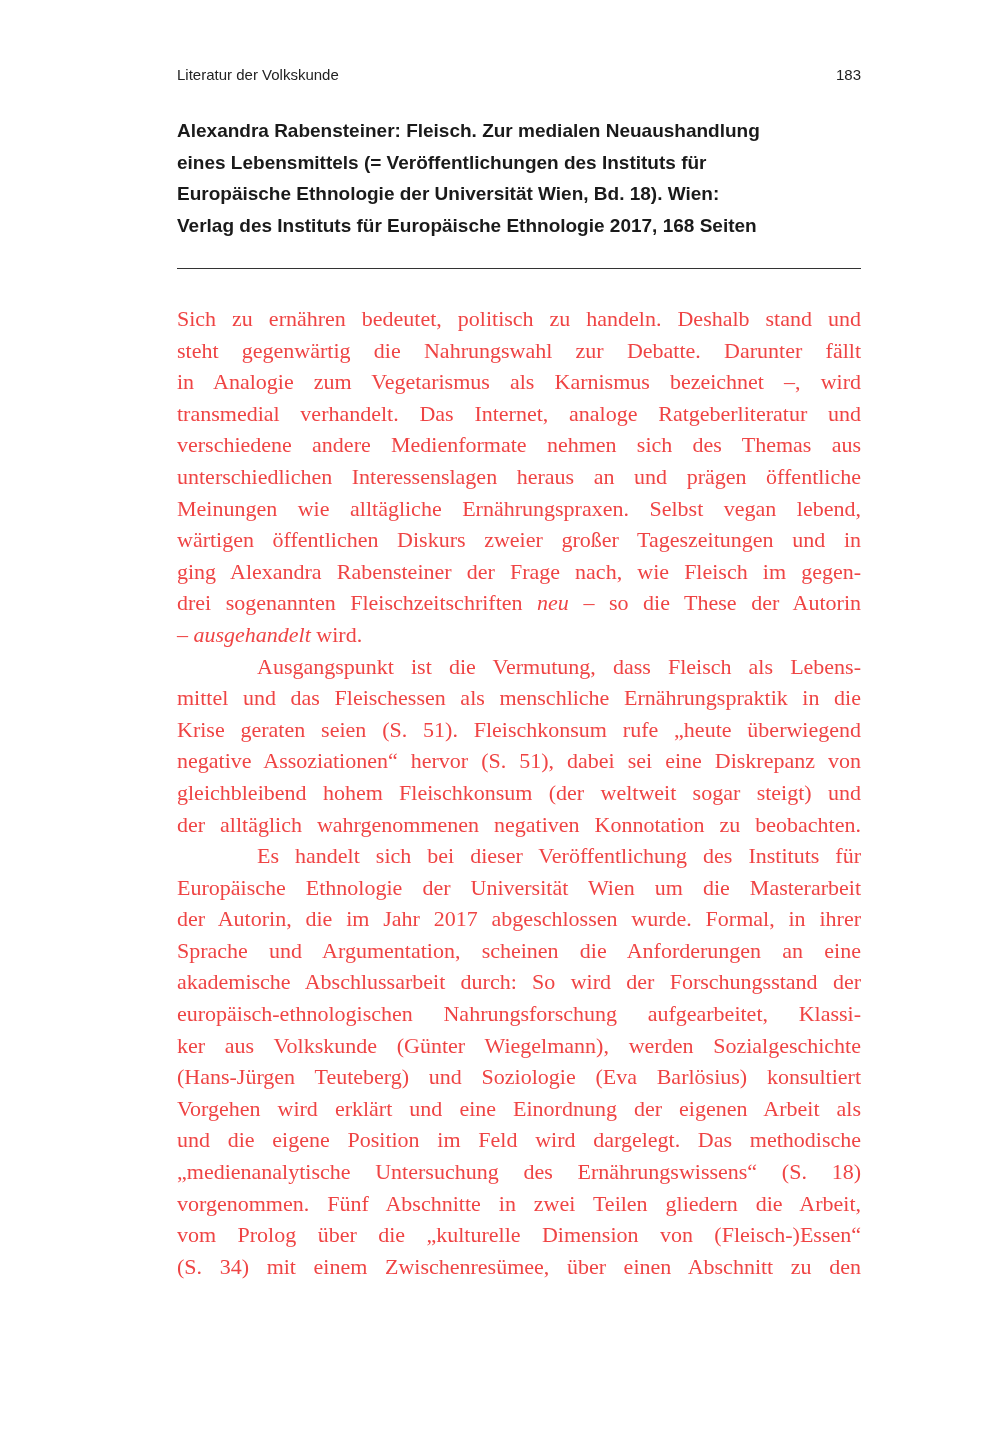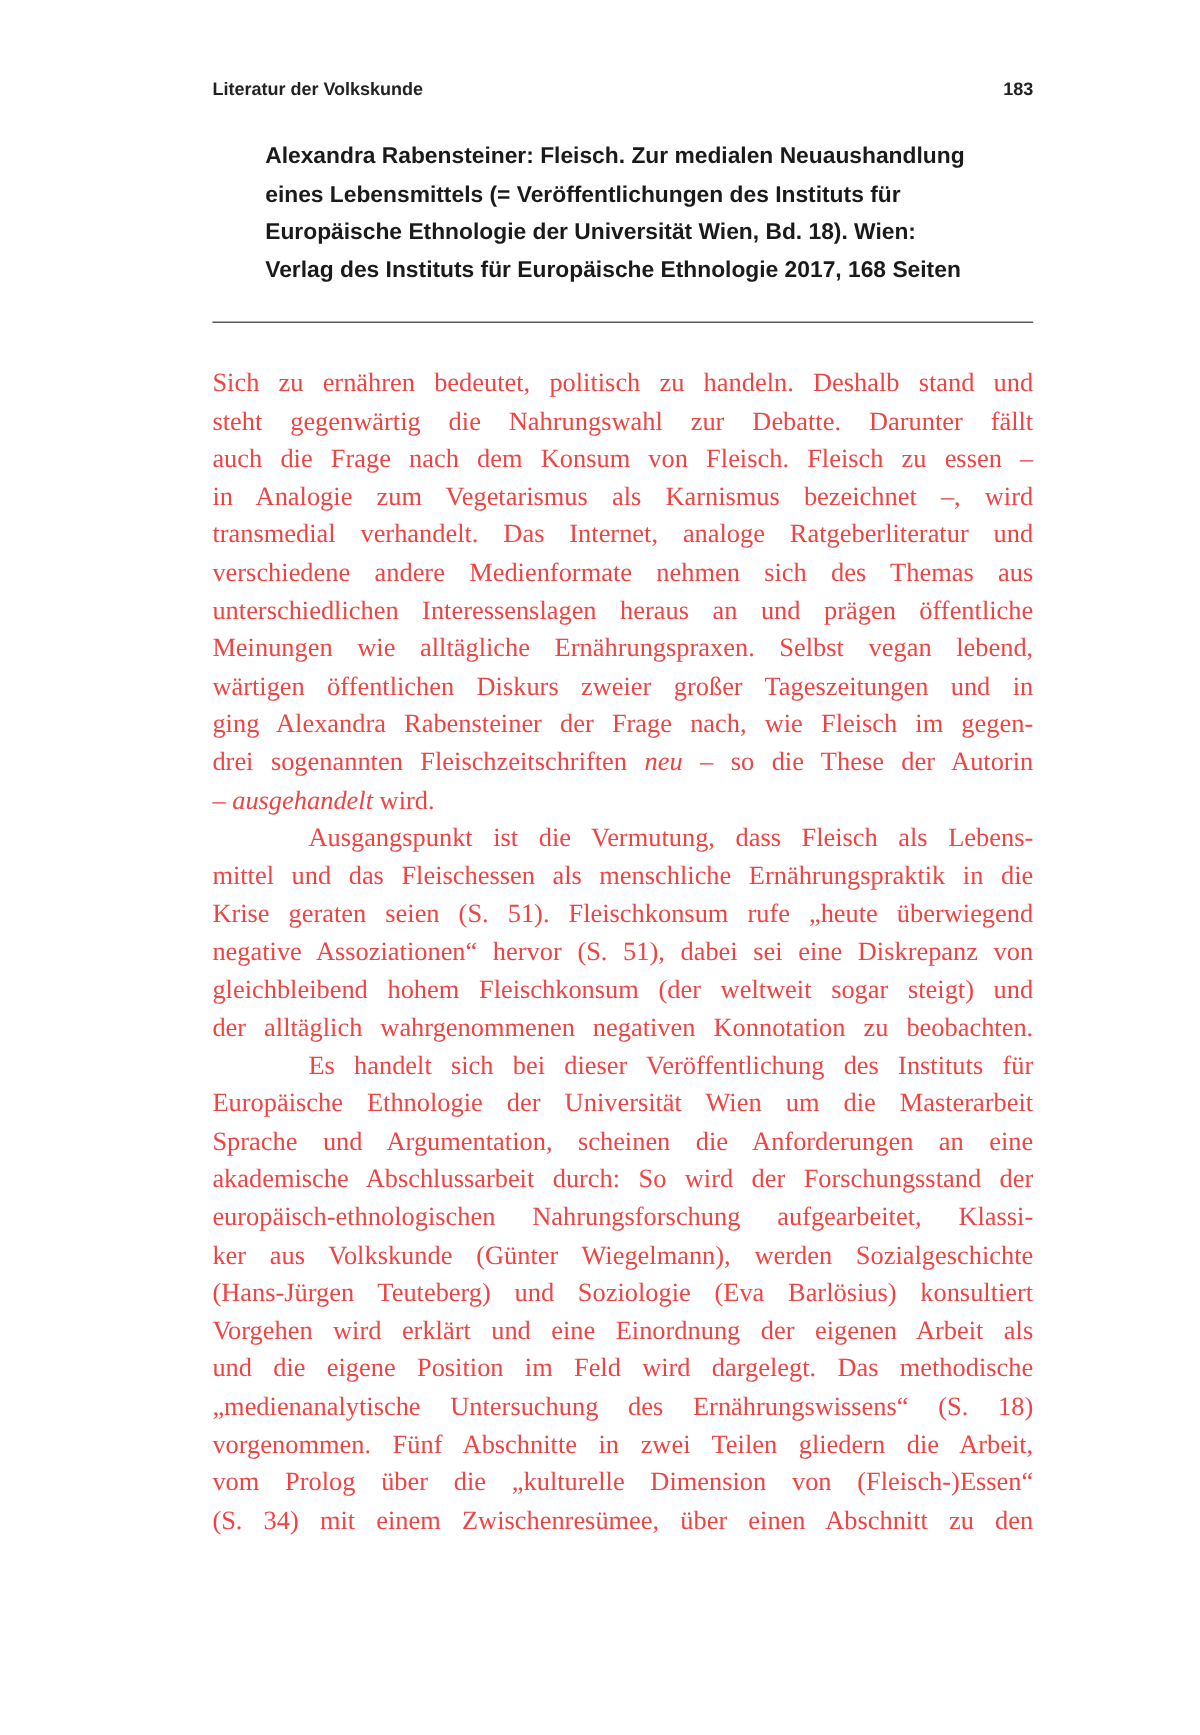--- a/index.html
+++ b/index.html
@@ -23,37 +23,35 @@
     .running-header {
       position: absolute;
       top: 66px;
       left: 0;
       width: 684px;
       display: flex;
       justify-content: space-between;
       font-family: "Liberation Sans", sans-serif;
       font-size: 15px;
       color: #222;
-      font-weight: bold;
     }
     .title-block {
       position: absolute;
       top: 115px;
       left: 0;
       width: 684px;
       font-family: "Liberation Sans", sans-serif;
       font-weight: bold;
       font-size: 19px;
       line-height: 31.5px;
       color: #1a1a1a;
     }
     .title-line {
       display: block;
       white-space: nowrap;
-      margin-left: 44px;
     }
     .rule {
       position: absolute;
       top: 268px;
       left: 0;
       width: 684px;
       height: 0;
       border-top: 1px solid #333;
     }
     .body-text {
@@ -117,23 +115,20 @@
   <div class="body-text">
 
     <div>
       <div class="line">
           <span class="justify-wrap">Sich zu ernähren bedeutet, politisch zu handeln. Deshalb stand und</span>
         </div>
       <div class="line">
           <span class="justify-wrap">steht gegenwärtig die Nahrungswahl zur Debatte. Darunter fällt</span>
         </div>
       <div class="line">
-          <span class="justify-wrap">auch die Frage nach dem Konsum von Fleisch. Fleisch zu essen –</span>
-        </div>
-      <div class="line">
           <span class="justify-wrap">in Analogie zum Vegetarismus als Karnismus bezeichnet –, wird</span>
         </div>
       <div class="line">
           <span class="justify-wrap">transmedial verhandelt. Das Internet, analoge Ratgeberliteratur und</span>
         </div>
       <div class="line">
           <span class="justify-wrap">verschiedene andere Medienformate nehmen sich des Themas aus</span>
         </div>
       <div class="line">
           <span class="justify-wrap">unterschiedlichen Interessenslagen heraus an und prägen öffentliche</span>
@@ -177,20 +172,23 @@
     </div>
 
     <div>
       <div class="line indent">
           <span class="justify-wrap">Es handelt sich bei dieser Veröffentlichung des Instituts für</span>
         </div>
       <div class="line">
           <span class="justify-wrap">Europäische Ethnologie der Universität Wien um die Masterarbeit</span>
         </div>
       <div class="line">
+          <span class="justify-wrap">der Autorin, die im Jahr 2017 abgeschlossen wurde. Formal, in ihrer</span>
+        </div>
+      <div class="line">
           <span class="justify-wrap">Sprache und Argumentation, scheinen die Anforderungen an eine</span>
         </div>
       <div class="line">
           <span class="justify-wrap">akademische Abschlussarbeit durch: So wird der Forschungsstand der</span>
         </div>
       <div class="line">
           <span class="justify-wrap">europäisch-ethnologischen Nahrungsforschung aufgearbeitet, Klassi-</span>
         </div>
       <div class="line">
           <span class="justify-wrap">ker aus Volkskunde (Günter Wiegelmann), werden Sozialgeschichte</span>

